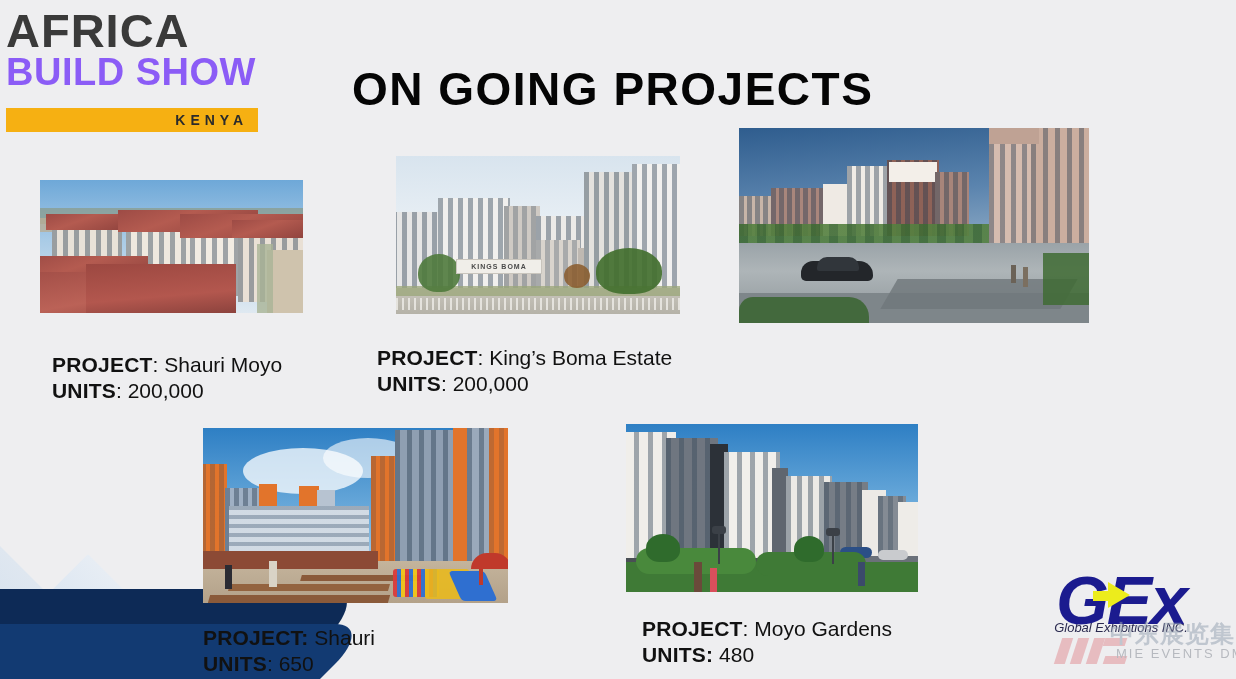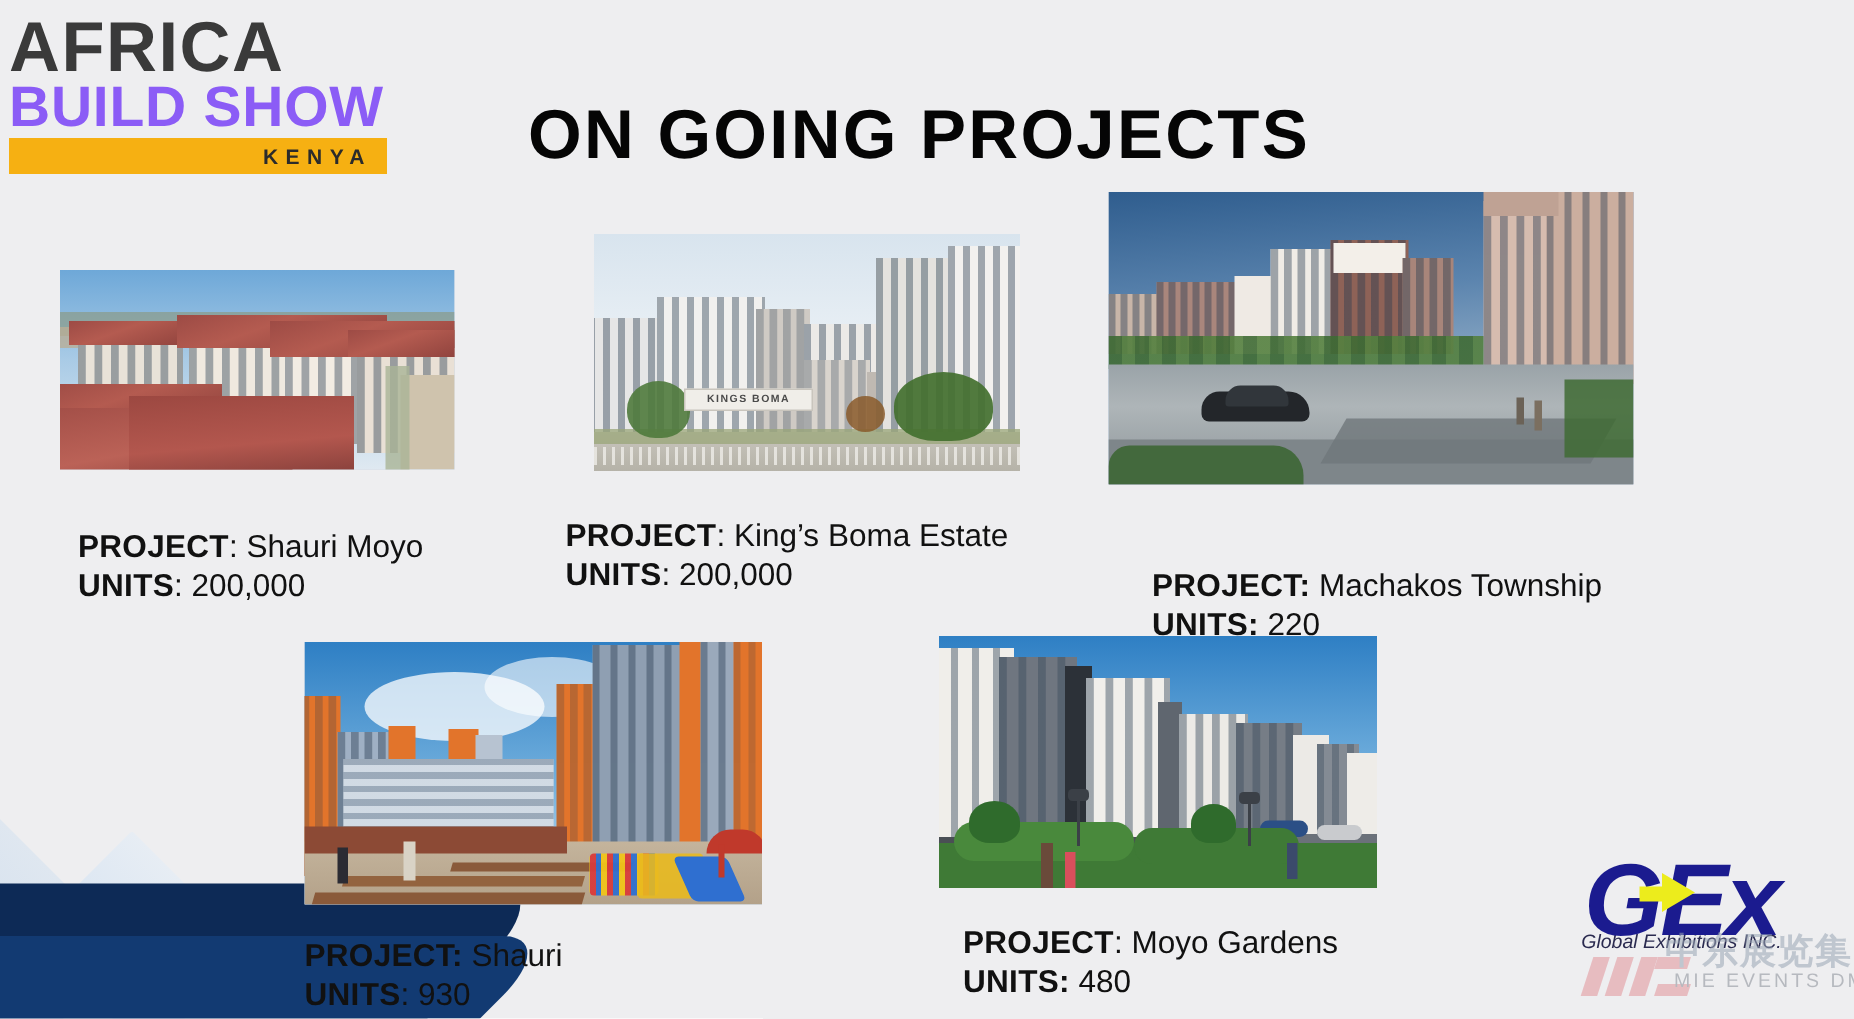--- a/index.html
+++ b/index.html
@@ -87,21 +87,21 @@
   }
   .logo-line2 {
     font-size: 38px;
     font-weight: bold;
     color: #8b5cf6;
     letter-spacing: 0.5px;
     line-height: 1.0;
     white-space: nowrap;
   }
   .logo-bar {
-    margin-top: 1px;
+    margin-top: 17px;
     height: 24px;
     background: #f6b012;
     display: flex;
     align-items: center;
     justify-content: flex-end;
   }
   .logo-kenya {
     font-size: 14px;
     font-weight: bold;
     color: #2b2b2b;
@@ -409,28 +409,20 @@
 
     <div style="position:absolute;left:62px;bottom:42px;width:72px;height:20px;background:#23262a;border-radius:12px 14px 5px 5px;"></div>
     <div style="position:absolute;left:78px;bottom:52px;width:42px;height:14px;background:#31363b;border-radius:10px 10px 2px 2px;"></div>
 
     <div style="position:absolute;left:272px;bottom:40px;width:5px;height:18px;background:#6b6257;"></div>
     <div style="position:absolute;left:284px;bottom:36px;width:5px;height:20px;background:#7b6f60;"></div>
 
     <div style="position:absolute;right:0;bottom:18px;width:46px;height:52px;background:#3f6b34;opacity:.85;"></div>
     <div style="position:absolute;left:0;bottom:0;width:130px;height:26px;background:#3d6634;opacity:.9;border-radius:14px 20px 0 0;"></div>
   </div>
-  <div class="caption" id="cap-machakos">
-    <div>
-      <span class="cap-label">PROJECT:</span><span class="cap-value"> </span><span class="cap-value">Machakos Township</span>
-    </div>
-    <div>
-      <span class="cap-label">UNITS:</span><span class="cap-value"> </span><span class="cap-value">220</span>
-    </div>
-  </div>
 
   <div class="photo" id="photo-pangani">
     <div class="sky sky-deep"></div>
     <div style="position:absolute;left:40px;top:20px;width:120px;height:46px;background:#ffffff;border-radius:50%;opacity:.75;"></div>
     <div style="position:absolute;left:120px;top:10px;width:90px;height:40px;background:#ffffff;border-radius:50%;opacity:.6;"></div>
 
     <div class="bldg" style="left:-2px;top:36px;width:26px;height:120px;background:#e2742b;">
         <div class="win-grid" style="background-size:9px 12px;opacity:.45;"></div>
       </div>
     <div class="bldg" style="left:22px;top:60px;width:34px;height:96px;background:#9fb0c4;">
@@ -473,21 +465,21 @@
     <div style="position:absolute;left:222px;bottom:4px;width:44px;height:30px;background:#e8b91f;border-radius:3px;opacity:.9;"></div>
     <div style="position:absolute;left:252px;bottom:2px;width:36px;height:30px;background:#2f6fd0;transform:skewX(24deg);border-radius:4px;"></div>
     <div style="position:absolute;left:268px;bottom:34px;width:40px;height:16px;background:#c0392b;border-radius:18px 18px 0 0;"></div>
     <div style="position:absolute;left:276px;bottom:18px;width:4px;height:22px;background:#c0392b;"></div>
   </div>
   <div class="caption" id="cap-pangani">
     <div>
       <span class="cap-label">PROJECT:</span><span class="cap-value"> </span><span class="cap-value">Shauri</span>
     </div>
     <div>
-      <span class="cap-label">UNITS</span><span class="cap-value">: </span><span class="cap-value">930</span>
+      <span class="cap-label">UNITS</span><span class="cap-value">: </span><span class="cap-value">650</span>
     </div>
   </div>
 
   <div class="photo" id="photo-moke">
     <div class="sky sky-deep"></div>
 
     <div class="bldg" style="left:-6px;top:8px;width:56px;height:130px;background:#f0eeea;">
         <div class="win-grid" style="background-size:14px 20px;"></div>
       </div>
     <div class="bldg" style="left:40px;top:14px;width:52px;height:124px;background:#6f7680;">

